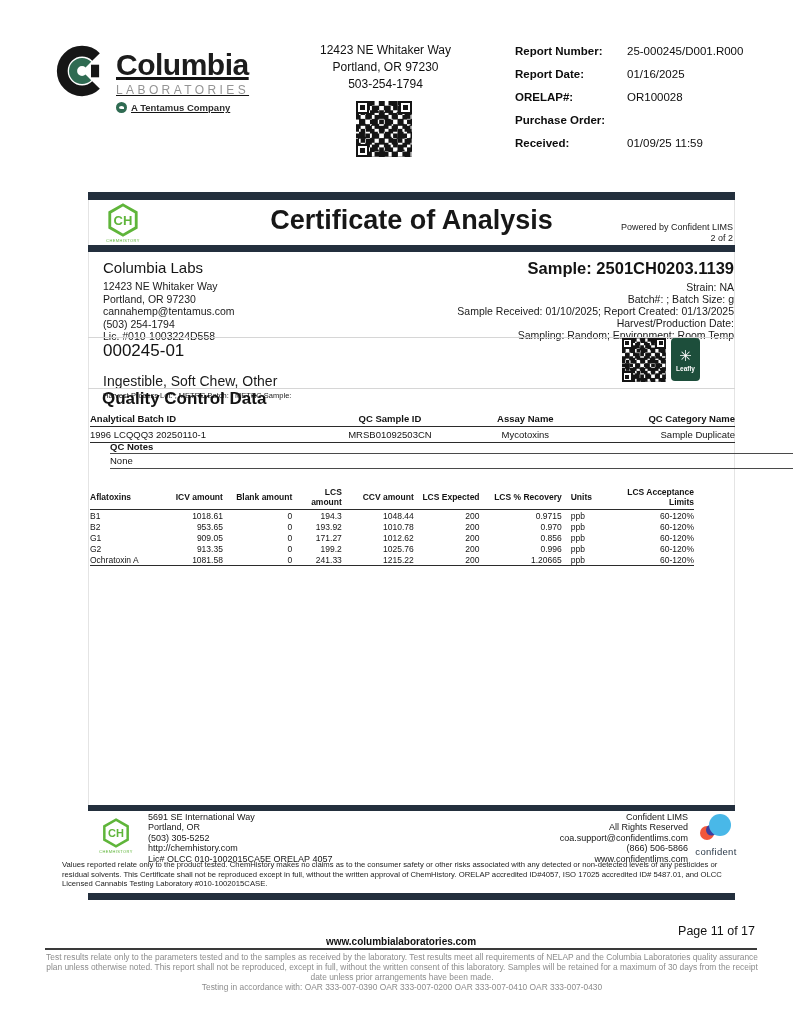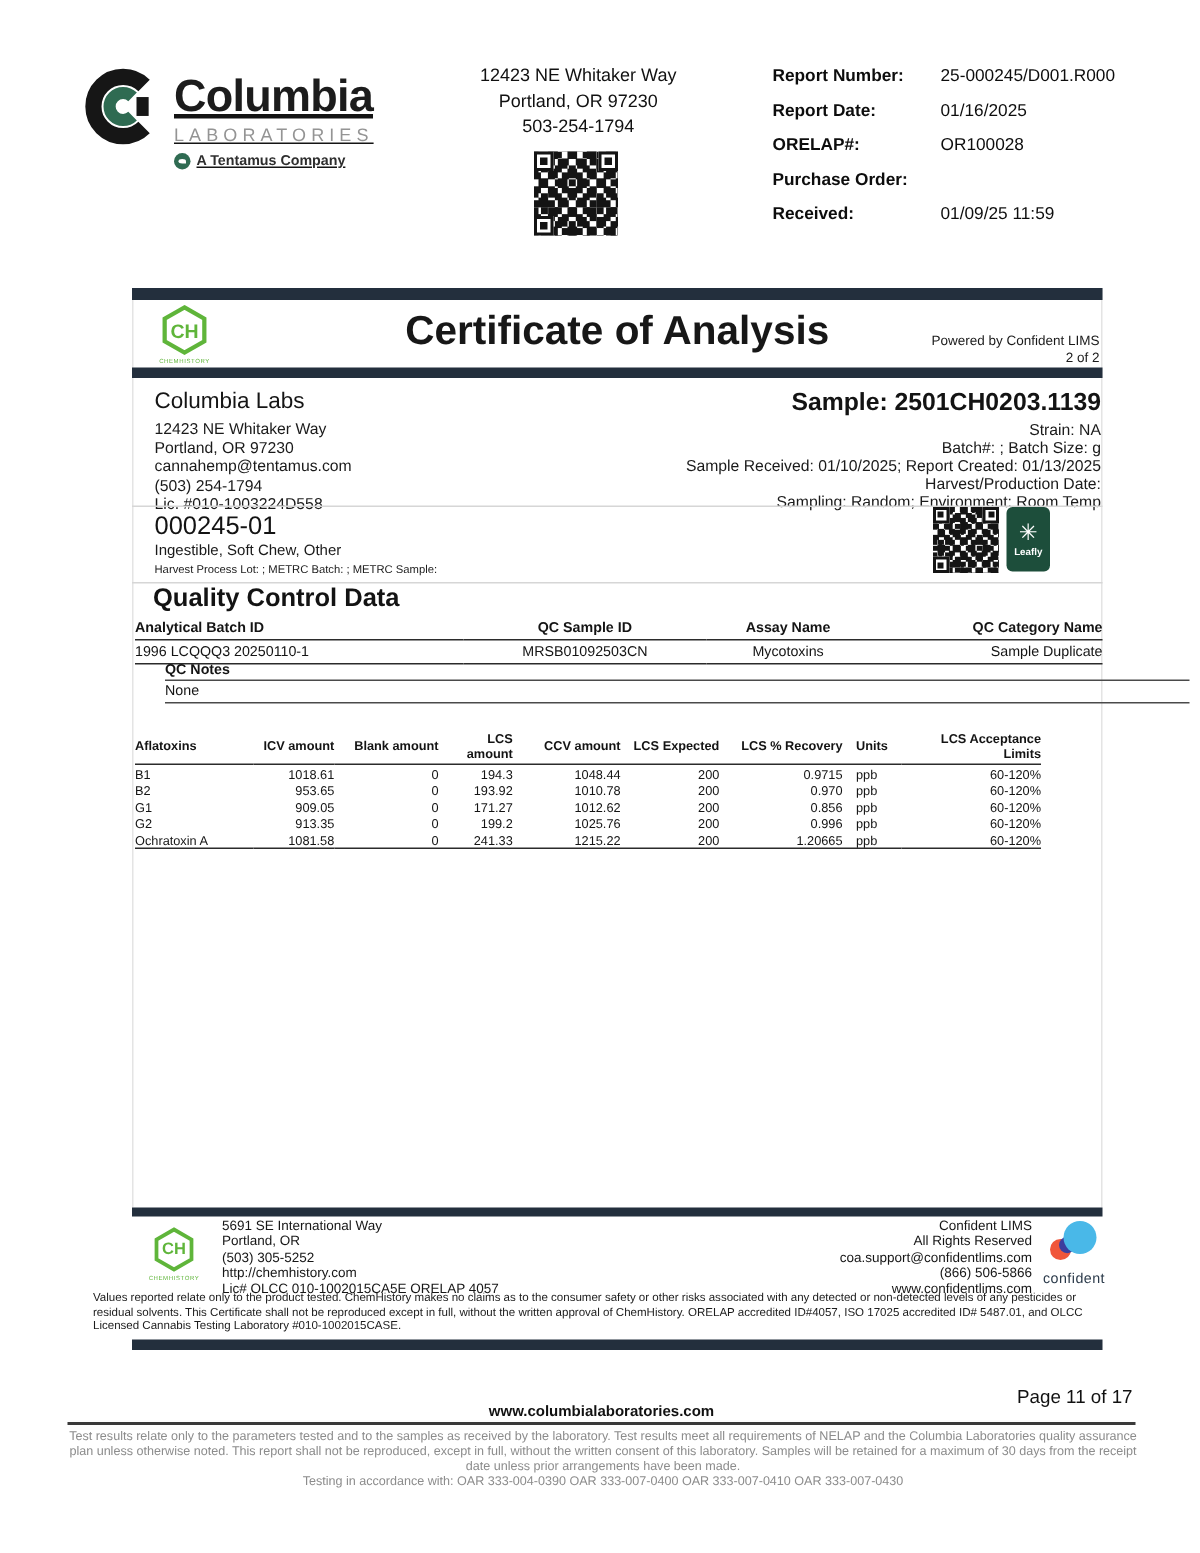--- a/index.html
+++ b/index.html
@@ -67,21 +67,21 @@
   .small-line { font-size:10.5px; line-height:12.5px; color:#1a1a1a; }
   .sample-info { position:absolute; right:66px; top:259px; text-align:right; width:430px; }
   .sample-title { font-size:16.5px; font-weight:600; color:#131313; margin-bottom:3px; }
   .meta-line { font-size:10.5px; line-height:12px; color:#1a1a1a; }
 
   .divider { position:absolute; left:88px; width:647px; border-top:1px solid #d6d6d6; }
   .divider-1 { top:337px; } .divider-2 { top:388px; }
 
   .id-block { position:absolute; left:103px; top:341px; }
   .sample-id { font-size:17px; color:#131313; }
-  .sample-type { font-size:10px; margin-top:1px; color:#1a1a1a; }
+  .sample-type { font-size:14px; margin-top:12px; color:#1a1a1a; }
   .sample-metrc { font-size:7.5px; margin-top:2px; color:#1a1a1a; }
 
   .leafly { position:absolute; left:671px; top:338px; width:29px; height:43px; background:#1d4e3b;
             border-radius:4px; display:flex; flex-direction:column; align-items:center;
             justify-content:center; color:#fff; }
   .leafly-star { font-size:15px; line-height:16px; }
   .leafly-name { font-size:6.5px; font-weight:700; margin-top:1px; }
 
   
   .qc-title { position:absolute; left:102px; top:389px; font-size:17px; font-weight:600; color:#131313; }
@@ -385,16 +385,16 @@
     <div class="confident-label">confident</div>
   </div>
 
   <div class="footer-disclaimer">Values reported relate only to the product tested. ChemHistory makes no claims as to the consumer safety or other risks associated with any detected or non-detected levels of any pesticides or residual solvents. This Certificate shall not be reproduced except in full, without the written approval of ChemHistory.  ORELAP accredited ID#4057, ISO 17025 accredited ID# 5487.01, and OLCC Licensed Cannabis Testing Laboratory #010-1002015CASE.</div>
 
   <div class="page-label">Page 11 of 17</div>
   <div class="website">www.columbialaboratories.com</div>
   <div class="bottom-rule"></div>
   <div class="bottom-text">
     <div>Test results relate only to the parameters tested and to the samples as received by the laboratory.  Test results meet all requirements of NELAP and the Columbia Laboratories quality assurance plan unless otherwise noted.  This report shall not be reproduced, except in full, without the written consent of this laboratory.  Samples will be retained for a maximum of 30 days from the receipt date unless prior arrangements have been made.</div>
-    <div>Testing in accordance with: OAR 333-004-0390 OAR 333-007-0400 OAR 333-007-0410  OAR 333-007-0430</div>
+    <div>Testing in accordance with: OAR 333-007-0390 OAR 333-007-0200 OAR 333-007-0410  OAR 333-007-0430</div>
   </div>
 
 </div>
 
 </body></html>

